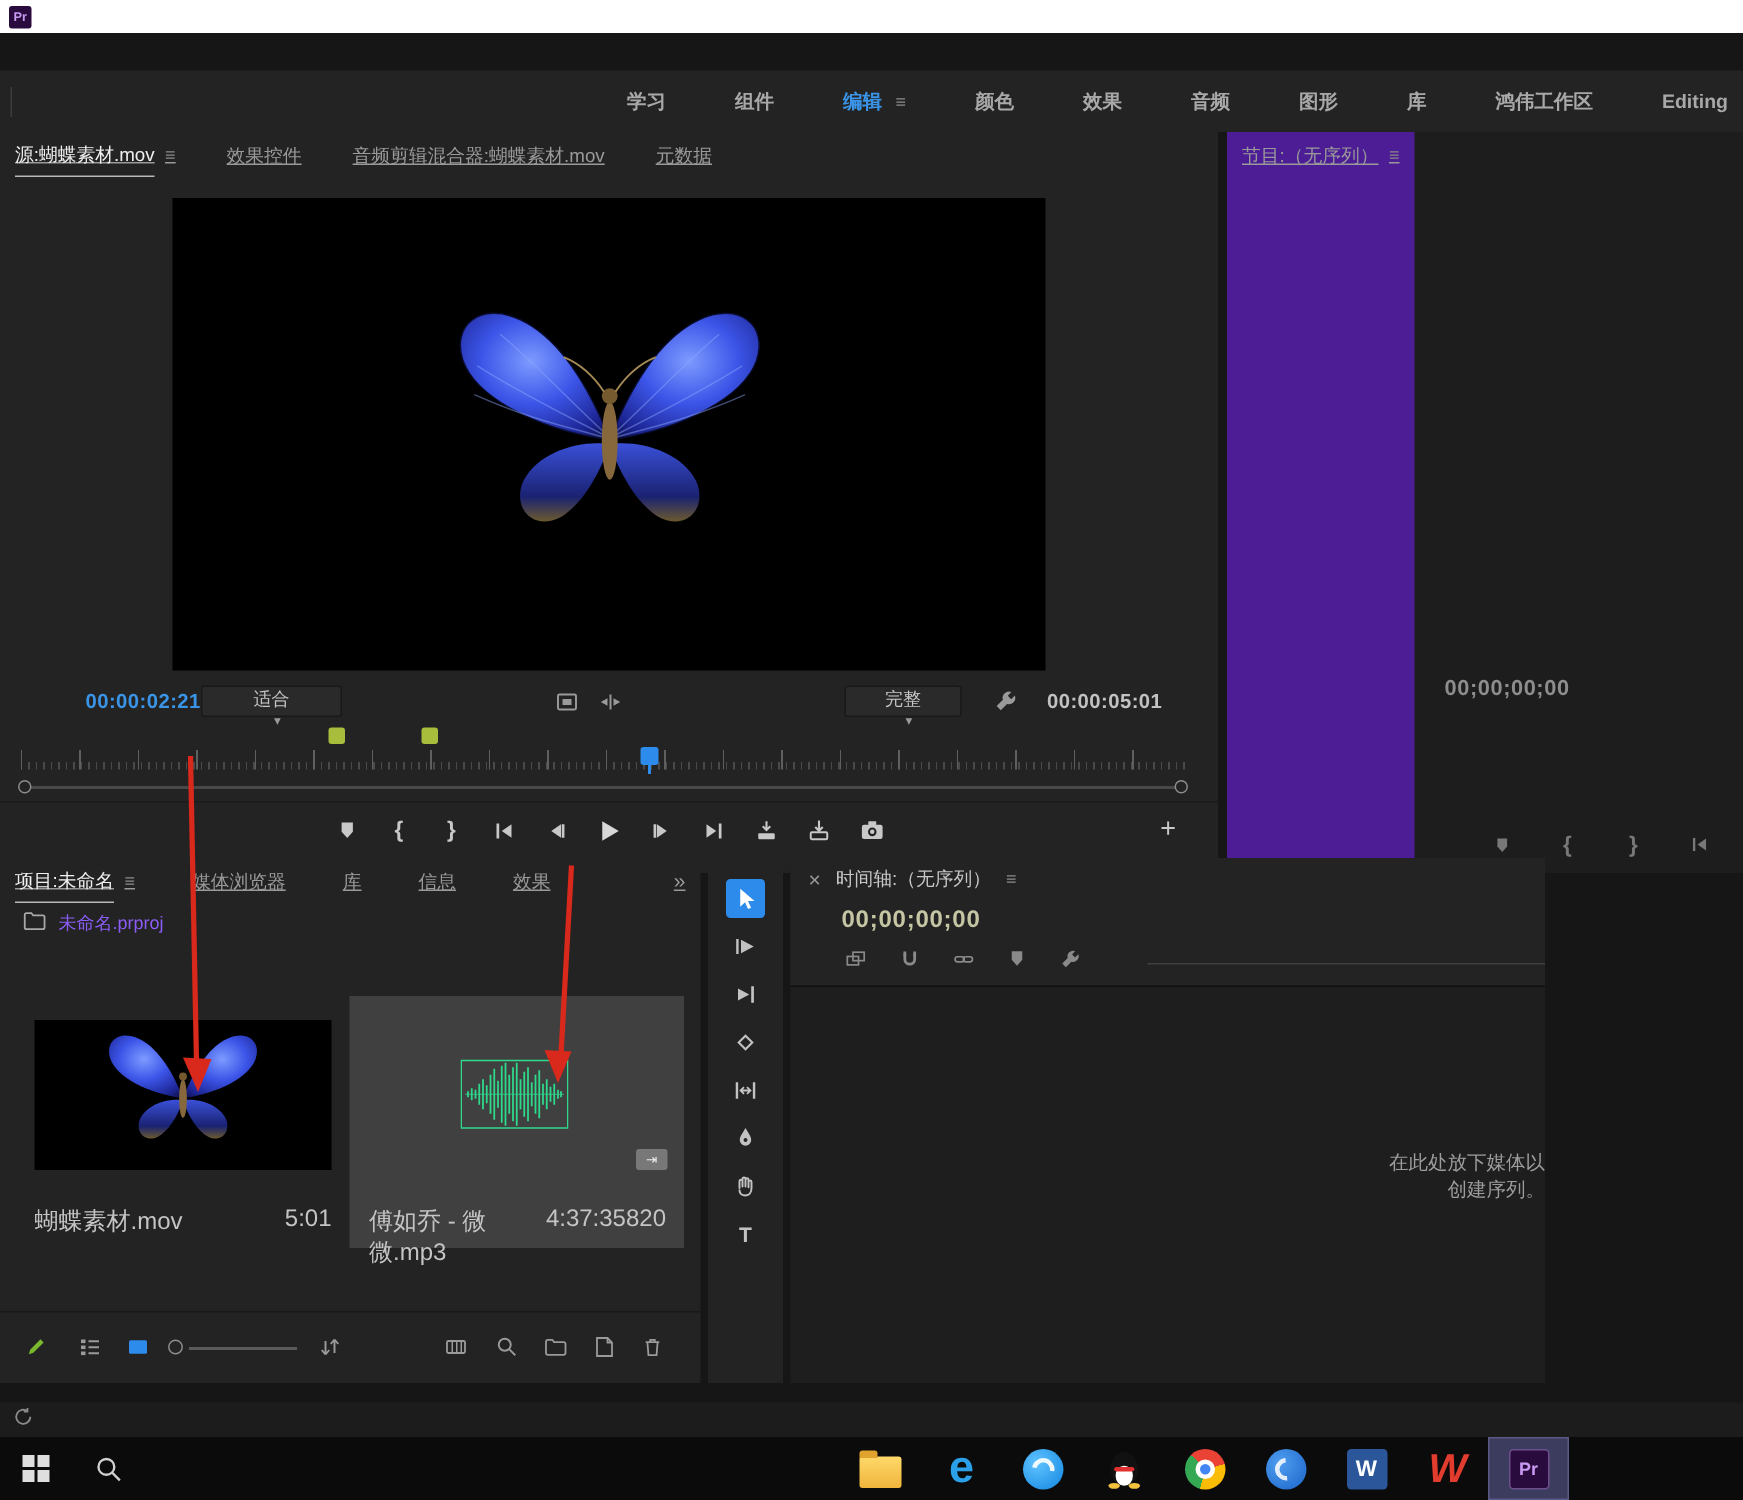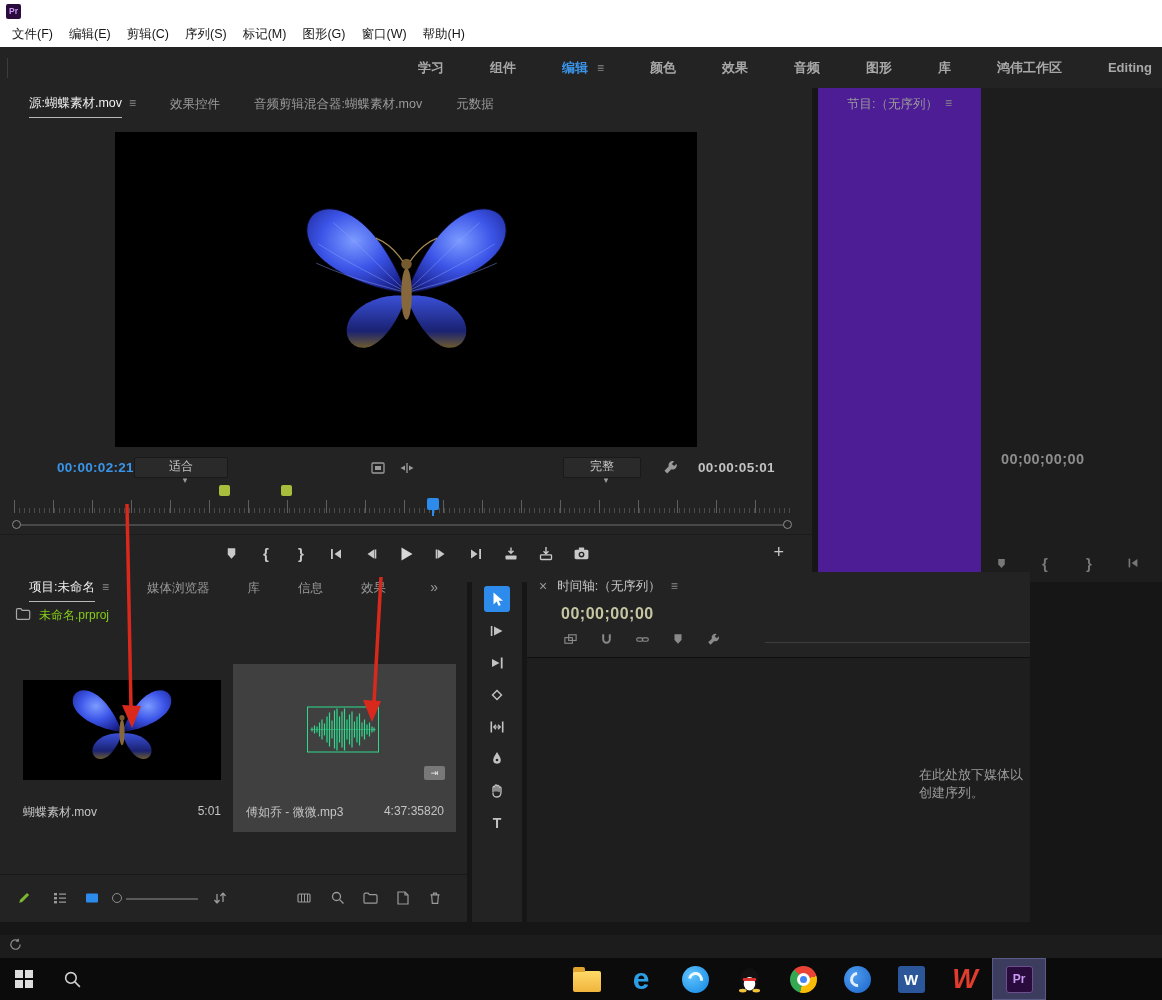--- a/index.html
+++ b/index.html
@@ -22,21 +22,21 @@
 .ws-tabs{margin-left:auto;display:flex;align-items:center;gap:46px;padding-right:10px;}
 .ws-tab{white-space:nowrap;cursor:default;display:flex;align-items:center;gap:9px;}
 .ws-tab.active{color:#3a95e8;}
 .menu-glyph{color:#8a8a8a;font-size:12px;line-height:1;}
 
 
 .main{position:absolute;top:88px;left:0;width:1162px;height:847px;}
 .top-row{position:absolute;top:0;left:0;width:1162px;height:494px;display:flex;gap:6px;}
 .source-panel{width:812px;background:#232323;position:relative;}
 .program-panel{flex:1;background:#4c1d95;display:flex;flex-direction:row;}
-.panel-tabs{height:30px;display:flex;align-items:center;gap:34px;padding:0 29px;font-size:12.5px;color:#9a9a9a;}
+.panel-tabs{height:30px;display:flex;align-items:center;gap:34px;padding:0 10px;font-size:12.5px;color:#9a9a9a;text-decoration:underline;}
 .ptab{display:flex;align-items:center;gap:7px;white-space:nowrap;cursor:default;}
 .ptab .tab-label{padding:7px 0 5px;}
 .ptab.active .tab-label{color:#f0f0f0;border-bottom:1px solid #b9b9b9;}
 
 
 .video-area{width:582px;height:315px;margin:14px auto 0;background:#000;display:flex;align-items:center;justify-content:center;}
 .src-controls{position:relative;height:30px;margin-top:7px;font-size:13.5px;}
 .tc-blue{position:absolute;left:34px;top:6px;color:#3a95e8;font-weight:bold;letter-spacing:.3px;margin-left:23px;}
 .dd{position:absolute;top:3px;height:21px;background:#2a2a2a;border:1px solid #191919;border-radius:2px;display:flex;align-items:center;justify-content:space-between;padding:0 7px;font-size:12px;color:#c6c6c6;cursor:default;flex-direction:column;}
 .dd .caret{font-size:9px;color:#9a9a9a;margin-left:8px;}
@@ -72,55 +72,55 @@
 .prog-controls .glyph-brace{color:#787878;}
 
 
 .bottom-row{position:absolute;top:484px;left:0;width:1030px;height:350px;display:flex;}
 .project-panel{width:467px;background:#232323;position:relative;}
 .tools-panel{width:50px;margin-left:5px;background:#232323;display:flex;flex-direction:column;align-items:center;gap:6px;padding-top:14px;}
 .timeline-panel{flex:1;margin-left:5px;background:#1e1e1e;display:flex;flex-direction:column;}
 
 .proj-tabs{gap:38px;}
 .proj-overflow{margin-left:auto;color:#9a9a9a;font-size:14px;}
-.proj-file-row{height:26px;display:flex;align-items:center;gap:8px;padding:0 15px;font-size:12px;color:#84cc16;}
+.proj-file-row{height:26px;display:flex;align-items:center;gap:8px;padding:0 15px;font-size:12px;color:#8b5cf6;}
 .search-row{position:relative;height:30px;}
 .search-box{position:absolute;left:14px;top:3px;width:218px;height:21px;background:#1b1b1b;border:1px solid #141414;border-radius:2px;}
 .search-box input{position:absolute;left:24px;top:0;width:188px;height:100%;background:transparent;border:none;outline:none;color:#ccc;font-size:12px;}
 .search-box .mag{position:absolute;left:5px;top:4px;}
 .search-btn{position:absolute;left:252px;top:4px;cursor:default;}
 .sel-status{position:absolute;left:330px;top:7px;font-size:12px;color:#9a9a9a;}
 .bins{position:absolute;left:10px;top:92px;width:447px;height:168px;display:flex;}
 .tile{width:223px;height:168px;position:relative;cursor:default;}
 .tile.selected{background:#404040;}
 .thumb{position:absolute;left:13px;top:16px;width:198px;height:100px;background:#000;display:flex;align-items:center;justify-content:center;overflow:hidden;}
 .wave-box{position:absolute;left:74px;top:42px;width:72px;height:47px;}
 .audio-badge{position:absolute;right:11px;top:102px;width:21px;height:14px;background:#787878;border-radius:2px;color:#eee;font-size:9px;display:flex;align-items:center;justify-content:center;}
-.tile-meta{position:absolute;left:13px;right:12px;top:140px;display:flex;justify-content:space-between;font-size:12px;color:#c4c4c4;}
+.tile-meta{position:absolute;left:13px;right:12px;top:140px;display:flex;justify-content:space-between;font-size:16px;color:#c4c4c4;}
 .proj-divider{position:absolute;left:0;right:0;bottom:47px;height:1px;background:#181818;}
 .proj-toolbar{position:absolute;left:0;right:0;bottom:8px;height:28px;}
 .pt{position:absolute;top:4px;cursor:default;}
 .zoom-track{position:absolute;left:14px;top:8px;width:72px;height:1.5px;background:#5a5a5a;}
 .zoom-handle{position:absolute;left:0;top:3px;width:10px;height:10px;border:1.5px solid #8c8c8c;border-radius:50%;background:#232323;}
 
 
 .tool{width:26px;height:26px;display:flex;align-items:center;justify-content:center;border-radius:3px;cursor:default;}
 .tool.active{background:#2d8ceb;}
 .type-glyph{font-size:14px;font-weight:bold;color:#c2c2c2;}
 
 
 .tl-header{height:28px;display:flex;align-items:center;gap:10px;padding:0 12px;font-size:12.5px;color:#c6c6c6;background:#232323;}
 .tl-close{color:#9a9a9a;font-size:14px;cursor:default;}
 .tl-sub{position:relative;height:58px;background:#232323;border-bottom:1px solid #0f0f0f;}
 .tl-tc{position:absolute;left:34px;top:5px;font-size:16px;font-weight:bold;color:#c6c6a4;letter-spacing:.5px;}
 .tl-icons{position:absolute;left:36px;top:32px;display:flex;gap:21px;}
 .tl-icons span{cursor:default;}
 .tl-ruler-line{position:absolute;left:238px;top:42px;right:0;height:1px;background:#3e3e3e;}
 .tl-body{flex:1;position:relative;}
-.tl-empty{position:absolute;left:392px;top:108px;font-size:13px;color:#9c9c9c;}
+.tl-empty{position:absolute;left:392px;top:108px;font-size:13px;color:#9c9c9c;text-align:right;}
 
 
 .statusbar{position:absolute;top:935px;left:0;width:100%;height:23px;background:#1c1c1c;display:flex;align-items:center;padding-left:8px;}
 .taskbar{position:absolute;top:958px;left:0;width:100%;height:42px;background:#0b0b0b;display:flex;align-items:stretch;}
 .tb-btn{width:48px;display:flex;align-items:center;justify-content:center;cursor:default;}
 .win-grid{display:grid;grid-template-columns:8px 8px;grid-template-rows:8px 8px;gap:1.5px;}
 .win-grid i{background:#dedede;display:block;}
 .tb-apps{margin-left:auto;margin-right:116px;display:flex;}
 .tb-app{width:54px;display:flex;align-items:center;justify-content:center;position:relative;cursor:default;}
 .tb-app.active-app{background:#3c3c5e;box-shadow:inset 0 0 0 1px #5a5a86;}
@@ -142,30 +142,20 @@
 </style>
 </head>
 <body>
 
 <div class="screen">
 
   <div class="titlebar">
     <span class="pr-badge">Pr</span>
   </div>
 
-  <div class="menubar">
-    <span class="menu-item">文件(F)</span>
-    <span class="menu-item">编辑(E)</span>
-    <span class="menu-item">剪辑(C)</span>
-    <span class="menu-item">序列(S)</span>
-    <span class="menu-item">标记(M)</span>
-    <span class="menu-item">图形(G)</span>
-    <span class="menu-item">窗口(W)</span>
-    <span class="menu-item">帮助(H)</span>
-  </div>
 
   <div class="workspacebar">
     <span class="ws-grip"></span>
     <div class="ws-tabs">
       <span class="ws-tab">学习</span>
       <span class="ws-tab">组件</span>
       <span class="ws-tab active">
         <span>编辑</span>
         <span class="menu-glyph">≡</span>
       </span>

